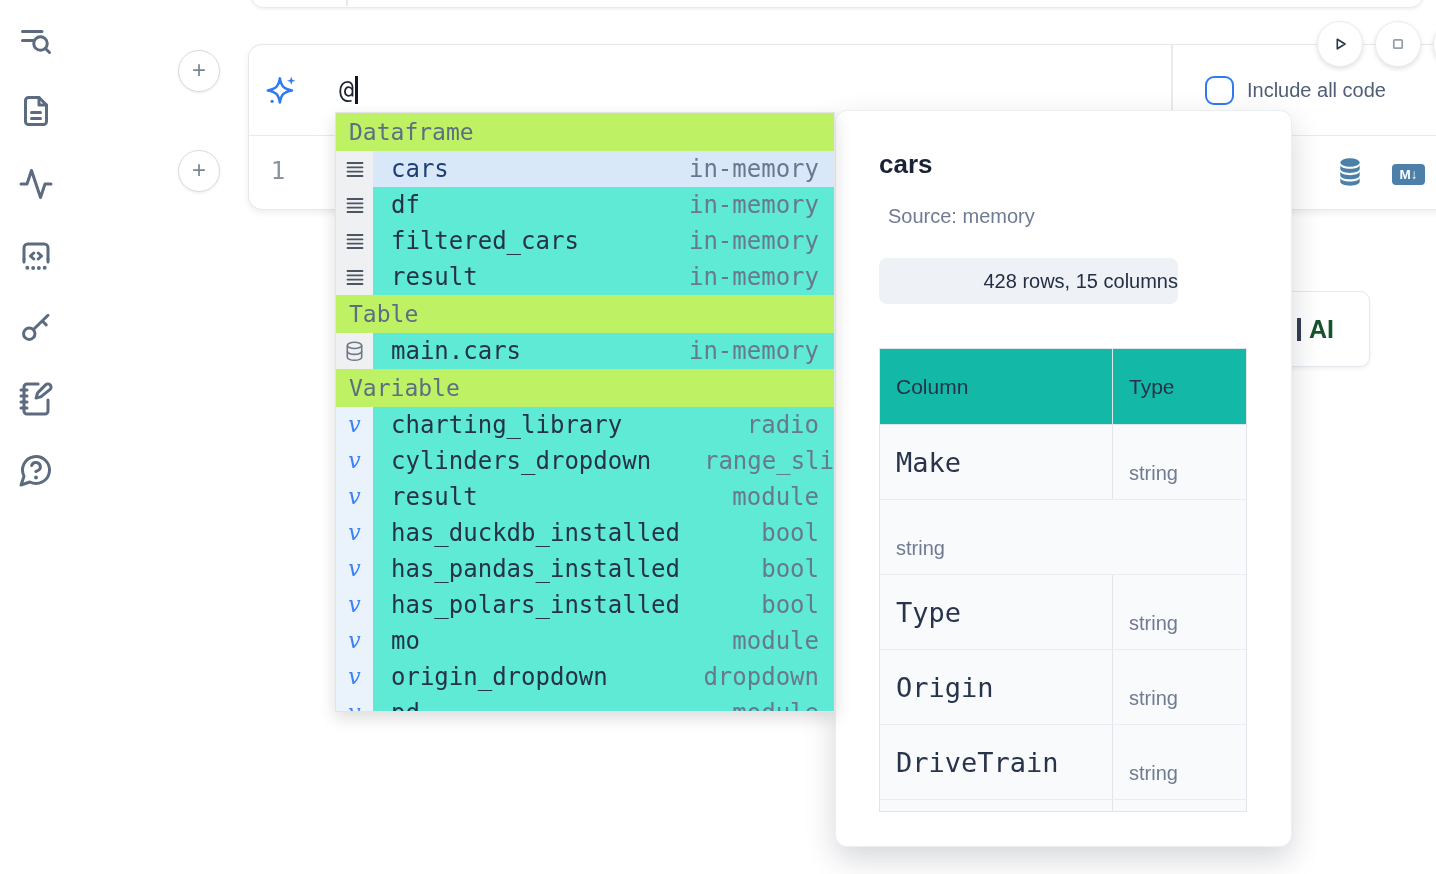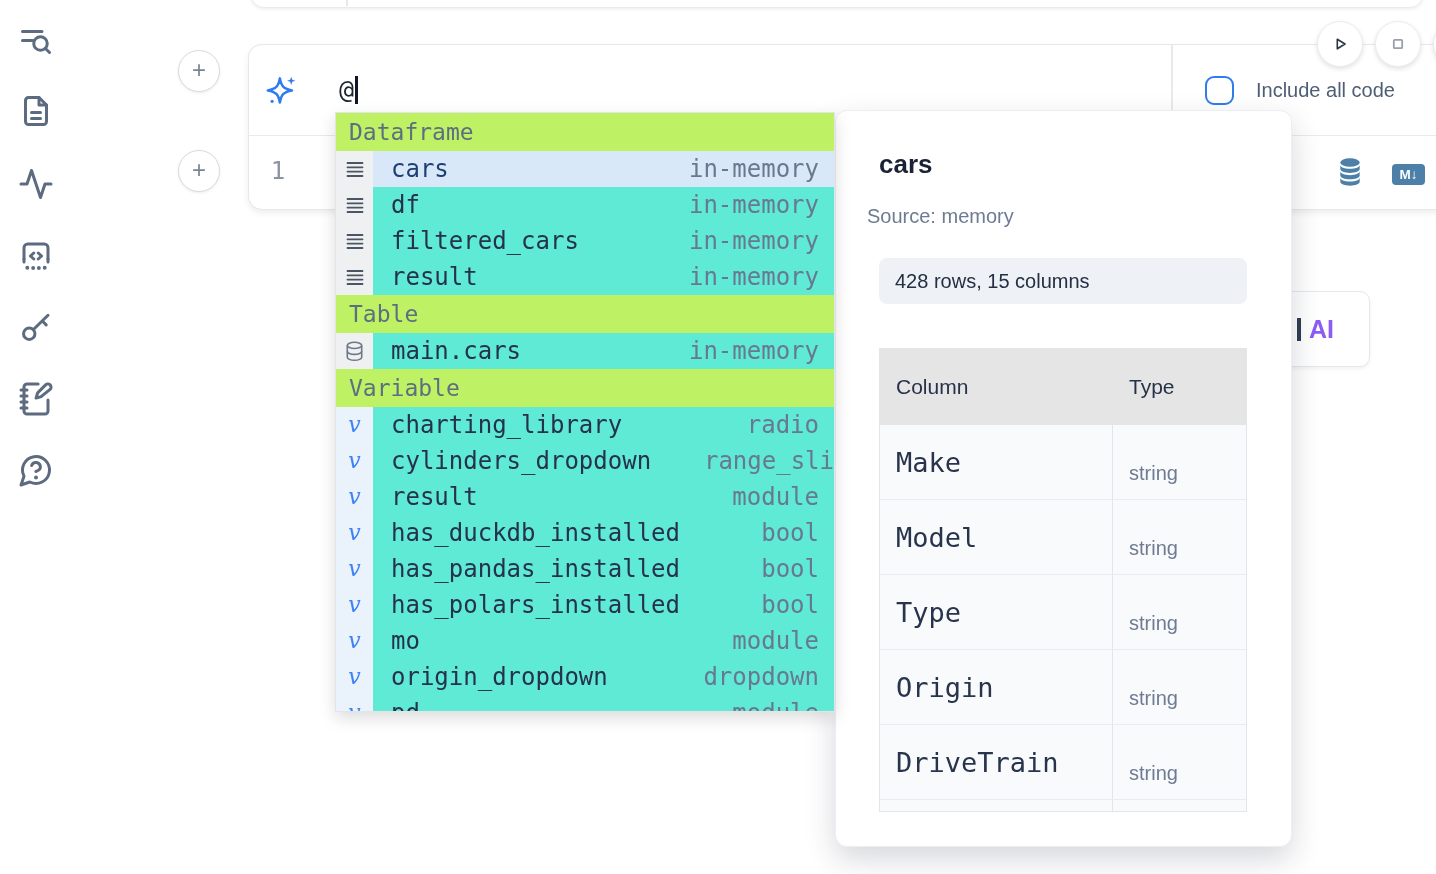--- a/index.html
+++ b/index.html
@@ -30,21 +30,21 @@
   .cell{position:absolute;left:248px;top:44px;width:1212px;height:166px;box-sizing:border-box;
     border:1.5px solid #e7e8ea;border-right:none;border-radius:14px 0 0 14px;background:#fff;
     box-shadow:0 3px 6px rgba(0,0,0,.07);}
   .ai-row{position:relative;height:90px;border-bottom:1.5px solid #e9eaec;}
   .sparkle{position:absolute;left:16px;top:28px;width:34px;height:34px;}
   .prompt{position:absolute;left:90px;top:0;height:90px;line-height:90px;
     font-size:25px;color:#1b2430;}
   .caret{display:inline-block;width:2.5px;height:28px;background:#101828;
     vertical-align:-6px;margin-left:1px;}
   .vdiv{position:absolute;left:922px;top:0;width:1.5px;height:90px;background:#e9eaec;}
-  .include{position:absolute;left:956px;top:0;height:90px;display:flex;align-items:center;gap:22px;}
+  .include{position:absolute;left:956px;top:0;height:90px;display:flex;align-items:center;gap:13px;}
   .checkbox{width:29px;height:29px;box-sizing:border-box;border:2.5px solid #2f7bf0;
     border-radius:9px;background:#fff;cursor:pointer;}
   .include-label{font-size:20px;color:#4d5e75;white-space:nowrap;}
   .code-row{position:relative;height:74px;}
   .lineno{position:absolute;left:14px;top:0;width:30px;text-align:center;height:74px;
     line-height:70px;font-size:24px;color:#8b93a0;}
   .outicons{position:absolute;left:1088px;top:21px;display:flex;align-items:center;gap:29px;}
   .md-badge{min-width:27px;height:21px;background:#4c80a9;border-radius:4px;color:#fff;
     font-weight:bold;font-size:13.5px;line-height:21px;text-align:center;padding:0 3px;cursor:pointer;}
 
@@ -54,21 +54,21 @@
     border:1px solid #eaecef;box-shadow:0 2px 5px rgba(0,0,0,.12);
     display:flex;align-items:center;justify-content:center;cursor:pointer;}
   .circle-btn svg{width:24px;height:24px;fill:none;stroke-linejoin:round;stroke-linecap:round;}
 
   
   .ai-chip{position:absolute;left:1252px;top:291px;width:116px;height:74px;background:#fff;
     border:1.5px solid #e5e8ed;border-radius:10px;box-shadow:0 2px 4px rgba(0,0,0,.06);
     z-index:3;cursor:pointer;}
   .ai-chip .clip-bar{position:absolute;left:44px;top:26px;width:3.5px;height:23px;background:#323d52;}
   .ai-chip .chip-label{position:absolute;left:56px;top:0;height:74px;line-height:74px;
-    font-weight:bold;font-size:25px;color:#8b5cf6;}
+    font-weight:bold;font-size:25px;color:#14532d;}
 
   
   .dropdown{position:absolute;left:335px;top:112px;width:500px;height:600px;box-sizing:border-box;
     background:#fff;border:1px solid #e2e4e8;box-shadow:0 6px 16px rgba(0,0,0,.14);
     overflow:hidden;z-index:6;font-family:"DejaVu Sans Mono",monospace;}
   .ac-header{height:38px;line-height:38px;background:#bef264;color:#5d6e80;
     padding-left:13px;font-size:23px;}
   .ac-row{height:36px;display:flex;cursor:pointer;}
   .ac-gutter{width:37px;flex:none;display:flex;align-items:center;justify-content:center;}
   .g-gray{background:#eff0f2;}
@@ -81,28 +81,28 @@
   .ac-detail.overflow{margin-right:-15px;}
   .vglyph{font-family:"DejaVu Serif",serif;font-style:italic;font-size:22px;color:#3b82f6;line-height:1;}
   .hamb{display:block;}
   .hamb svg{display:block;stroke:#4b5563;stroke-width:1.8;stroke-linecap:round;}
   .mini-db svg{display:block;stroke:#6e7988;stroke-width:1.6;fill:none;}
 
   
   .popup{position:absolute;left:835px;top:110px;width:455px;height:735px;background:#fff;
     border:1px solid #eceef1;border-radius:12px;box-shadow:0 12px 30px rgba(25,35,55,.18);z-index:5;}
   .pv-title{position:absolute;left:43px;top:38px;font-size:26px;font-weight:bold;color:#1a2336;}
-  .pv-source{position:absolute;left:31px;top:94px;font-size:20px;color:#6e7b92;}
-  .pv-badge{position:absolute;left:43px;top:147px;width:368px;height:46px;box-sizing:border-box;
+  .pv-source{position:absolute;left:52px;top:94px;font-size:20px;color:#6e7b92;}
+  .pv-badge{position:absolute;left:43px;top:147px;width:299px;height:46px;box-sizing:border-box;
     background:#eef1f5;border-radius:8px;line-height:46px;padding-left:16px;
-    font-size:20px;color:#242f44;}
+    font-size:20px;color:#242f44;text-align:right;}
   .pv-table{position:absolute;left:43px;top:237px;width:368px;height:464px;box-sizing:border-box;
     border:1px solid #e1e6ed;overflow:hidden;}
   .pv-row{display:flex;height:74px;background:#f9fafc;border-bottom:1px solid #e9edf2;}
-  .pv-row.head{height:75px;background:#e5e5e5;border-bottom:1px solid #e1e6ed;}
+  .pv-row.head{height:75px;background:#14b8a6;border-bottom:1px solid #e1e6ed;}
   .pv-c1{width:233px;flex:none;box-sizing:border-box;border-right:1px solid #e1e6ed;
     display:flex;align-items:center;padding-left:16px;}
   .pv-c2{flex:1;display:flex;align-items:center;padding-left:16px;}
   .pv-row.head .pv-c1,.pv-row.head .pv-c2{font-size:21px;color:#27324a;}
   .pv-colname{font-family:"DejaVu Sans Mono",monospace;font-size:27px;color:#28344c;}
   .pv-coltype{font-size:20px;color:#6e7b92;margin-top:23px;}
 </style>
 </head>
 <body>
 
@@ -377,23 +377,20 @@
       </div>
       <div class="pv-row">
         <div class="pv-c1">
           <span class="pv-colname">Make</span>
         </div>
         <div class="pv-c2">
           <span class="pv-coltype">string</span>
         </div>
       </div>
       <div class="pv-row">
-        <div class="pv-c1">
-          <span class="pv-colname">Model</span>
-        </div>
         <div class="pv-c2">
           <span class="pv-coltype">string</span>
         </div>
       </div>
       <div class="pv-row">
         <div class="pv-c1">
           <span class="pv-colname">Type</span>
         </div>
         <div class="pv-c2">
           <span class="pv-coltype">string</span>

